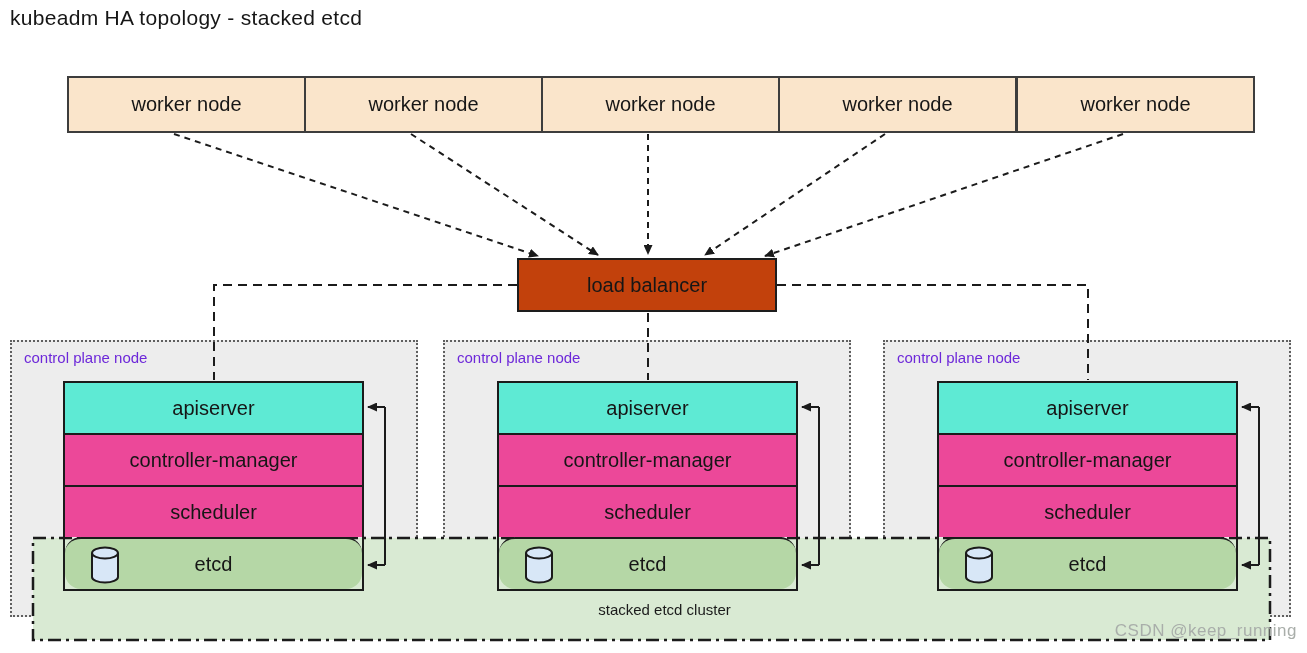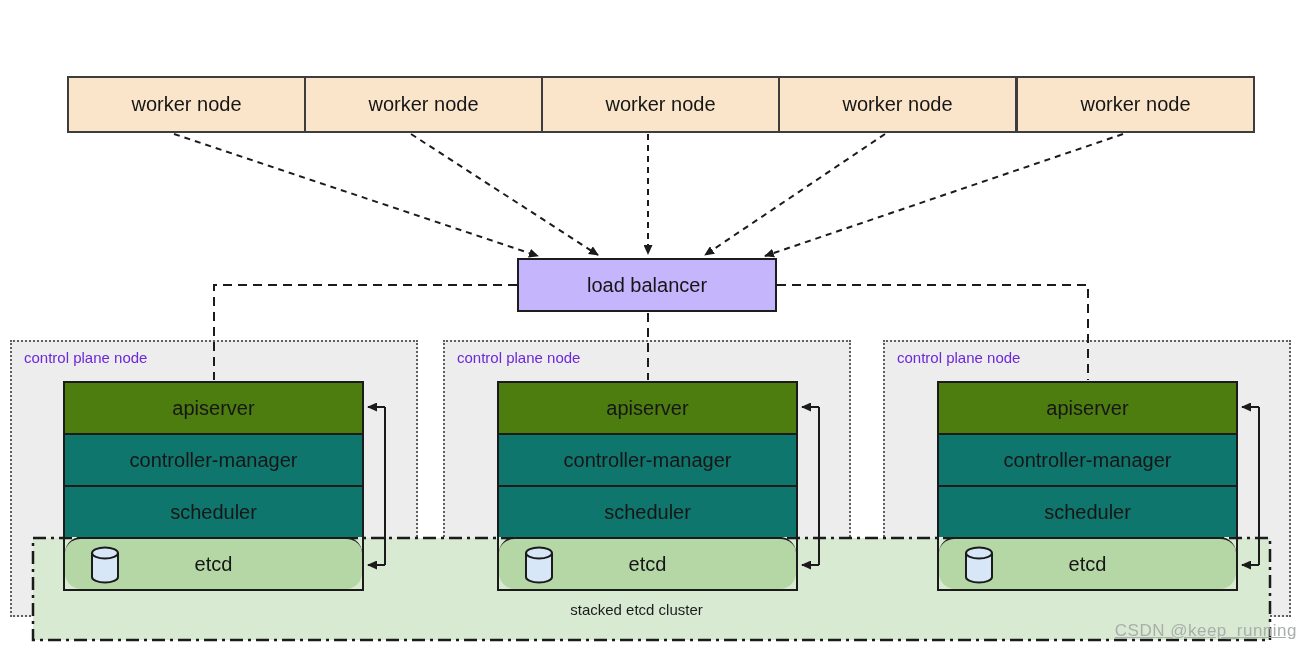--- a/index.html
+++ b/index.html
@@ -35,21 +35,21 @@
     z-index: 3;
   }
   .w1 { left: 67px; }  .w2 { left: 304px; }  .w3 { left: 541px; }
   .w4 { left: 778px; } .w5 { left: 1016px; }
 
   
   #loadbalancer {
     left: 517px; top: 258px;
     width: 260px; height: 54px;
     box-sizing: border-box;
-    background: #c4b5fd;
+    background: #c2410c;
     border: 2px solid #1d1d1d;
     display: flex; align-items: center; justify-content: center;
     font-size: 20px;
     z-index: 3;
   }
 
   
   .cp {
     top: 340px;
     width: 408px; height: 277px;
@@ -60,21 +60,21 @@
   }
   .cp1 { left: 10px; } .cp2 { left: 443px; } .cp3 { left: 883px; }
   .cp-label {
     position: absolute; left: 12px; top: 7px;
     font-size: 15px; color: #6d28d9;
   }
 
   
   #band-layer { left: 0; top: 0; z-index: 2; pointer-events: none; }
   #band-label {
-    left: 18px; top: 601px; width: 1237px;
+    left: 46px; top: 601px; width: 1237px;
     text-align: center;
     font-size: 15px; color: #1b1b1b;
     z-index: 2;
   }
 
   
   .stack {
     top: 381px;
     width: 301px;
     box-sizing: border-box;
@@ -84,46 +84,46 @@
   .s1 { left: 63px; } .s2 { left: 497px; } .s3 { left: 937px; }
   .row {
     position: relative;
     height: 52px;
     box-sizing: border-box;
     border-top: 2px solid #1b1b1b;
     display: flex; align-items: center; justify-content: center;
     font-size: 20px;
   }
   .row:first-child { border-top: none; height: 50px; }
-  .row-apiserver { background: #4d7c0f; }
-  .row-light     { background: #0f766e; }
+  .row-apiserver { background: #5eead4; }
+  .row-light     { background: #ec4899; }
   .row-etcd      { background: #B5D7A6; border-radius: 16px; }
   .db-icon {
     position: absolute; left: 24px; top: 7px;
     width: 32px; height: 38px;
   }
 
   
   #line-layer { left: 0; top: 0; z-index: 4; pointer-events: none; }
 
   
   #watermark {
     right: 10px; top: 621px;
     font-size: 17px;
     color: #a9aeaa;
-    text-decoration: underline;
     z-index: 5;
     letter-spacing: 0.5px;
   }
 </style>
 </head>
 <body>
 
 <div id="canvas">
 
+  <div id="title" class="abs">kubeadm HA topology - stacked etcd</div>
 
   <div class="abs worker w1">
     <span>worker node</span>
   </div>
   <div class="abs worker w2">
     <span>worker node</span>
   </div>
   <div class="abs worker w3">
     <span>worker node</span>
   </div>

